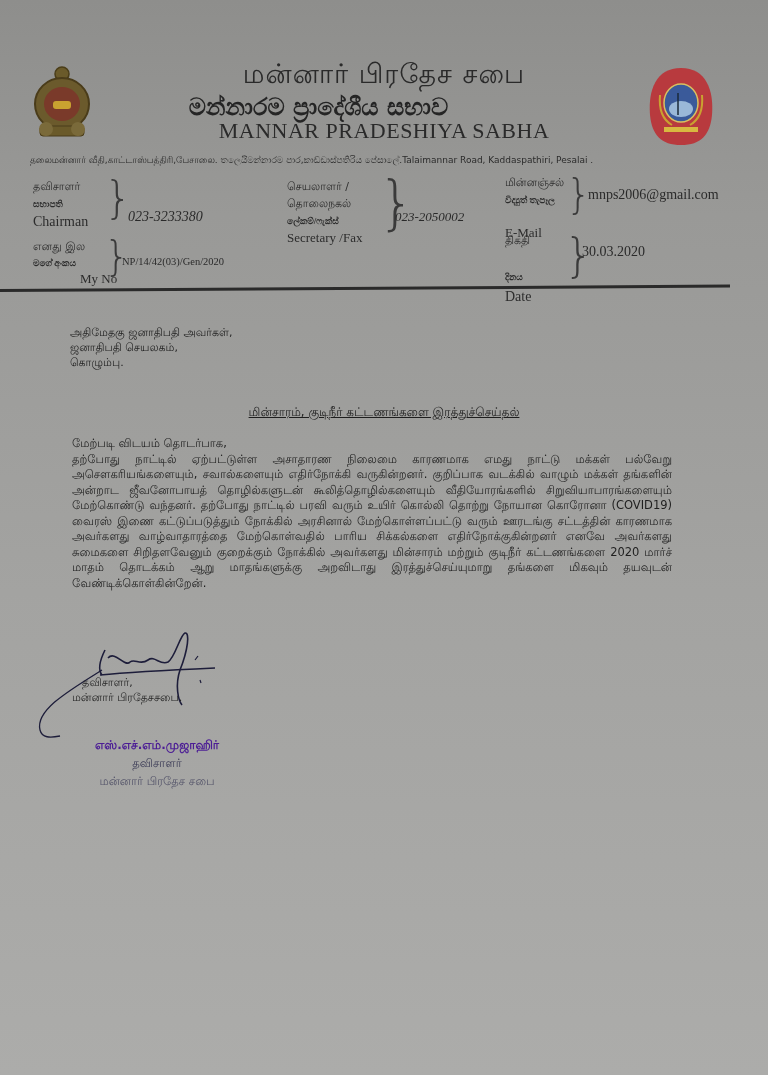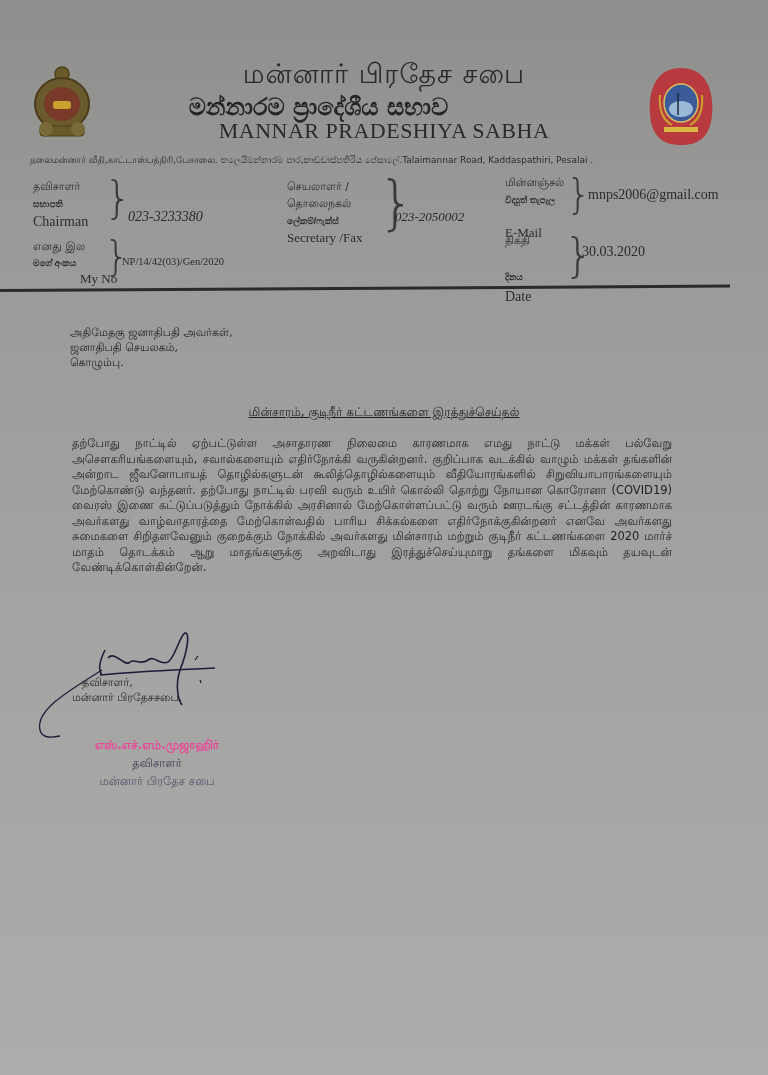--- a/index.html
+++ b/index.html
@@ -11,34 +11,34 @@
   }
   .abs { position:absolute; }
   .title-ta { left:0; width:768px; top:58px; text-align:center; font-family:"DejaVu Sans", sans-serif; font-size:27px; color:#2a2a2a; letter-spacing:1px; }
   .title-si { left:0; width:637px; top:93px; text-align:center; font-family:"DejaVu Sans", sans-serif; font-size:24px; font-weight:bold; color:#252525; }
   .title-en { left:0; width:768px; top:118px; text-align:center; font-family:"Liberation Serif", serif; font-size:22px; font-weight:normal; color:#2a2a2a; letter-spacing:0.5px; }
   .address { left:30px; top:155px; font-size:9px; color:#2b2b2b; font-family:"DejaVu Sans", sans-serif; white-space:nowrap; }
   .emblem-left { left:30px; top:64px; width:64px; height:76px; }
   .emblem-right { left:646px; top:65px; width:70px; height:84px; }
   .lbl { font-size:13px; line-height:14px; color:#2c2c2c; }
   .lbl .ta { font-family:"DejaVu Sans", sans-serif; font-size:11px; }
-  .lbl .si { font-family:Liberation Sans, sans-serif; font-size:9px; font-weight:bold; }
+  .lbl .si { font-family:Liberation Serif, serif; font-size:9px; font-weight:bold; }
   .brace { font-family:"DejaVu Sans", sans-serif; color:#3a3a3a; font-weight:200; }
   .val { font-size:14px; color:#2a2a2a; }
   .val.it { font-style:italic; }
   .rule { left:0; top:289px; width:730px; height:3px; background:#2a2a2a; transform:rotate(-0.35deg); transform-origin:left center; }
   .addressee { left:70px; top:325px; font-family:"DejaVu Sans", sans-serif; font-size:11px; line-height:15px; color:#1f1f1f; }
   .subject { left:0; width:768px; top:402px; text-align:center; }
   .subject span { font-family:"DejaVu Sans", sans-serif; font-size:12px; text-decoration:underline; color:#1e1e1e;margin-top:44px; }
   .body-text { left:72px; top:436px; width:600px; font-family:"DejaVu Sans", sans-serif; font-size:11.5px; line-height:15.5px; color:#1f1f1f; text-align:justify; }
   .body-text p { margin:0; }
   .sign-block { left:72px; top:675px; font-family:"DejaVu Sans", sans-serif; font-size:11px; line-height:15px; color:#262626; }
   .sig-svg { left:30px; top:630px; width:200px; height:110px; }
   .stamp { left:62px; top:738px; text-align:center; width:190px; font-family:"DejaVu Sans", sans-serif; }
-  .stamp .name { font-size:12px; font-weight:bold; color:#ec4899; }
+  .stamp .name { font-size:12px; font-weight:bold; color:#4c1d95; }
   .stamp .role { font-size:11.5px; color:#3a3a55; margin-top:3px; }
   .stamp .org { font-size:11.5px; color:#55556a; margin-top:3px; }
 </style>
 </head>
 <body>
 
 <svg class="abs emblem-left" viewBox="0 0 64 76">
   <circle cx="32" cy="10" r="7" fill="#6a5a2a" stroke="#4a3d18" stroke-width="1.5"></circle>
   <ellipse cx="32" cy="40" rx="27" ry="26" fill="#6b5a2c" stroke="#4a3c1a" stroke-width="2"></ellipse>
   <ellipse cx="32" cy="40" rx="18" ry="17" fill="#7a3a2a"></ellipse>
@@ -109,20 +109,21 @@
   <div>அதிமேதகு ஜனாதிபதி அவர்கள்,</div>
   <div>ஜனாதிபதி செயலகம்,</div>
   <div>கொழும்பு.</div>
 </div>
 
 <div class="abs subject">
   <span>மின்சாரம், குடிநீர் கட்டணங்களை இரத்துச்செய்தல்</span>
 </div>
 
 <div class="abs body-text">
+  <p>மேற்படி விடயம் தொடர்பாக,</p>
   <p>தற்போது நாட்டில் ஏற்பட்டுள்ள அசாதாரண நிலைமை காரணமாக எமது நாட்டு மக்கள் பல்வேறு அசௌகரியங்களையும், சவால்களையும் எதிர்நோக்கி வருகின்றனர். குறிப்பாக வடக்கில் வாழும் மக்கள் தங்களின் அன்றாட ஜீவனோபாயத் தொழில்களுடன் கூலித்தொழில்களையும் வீதியோரங்களில் சிறுவியாபாரங்களையும் மேற்கொண்டு வந்தனர். தற்போது நாட்டில் பரவி வரும் உயிர் கொல்லி தொற்று நோயான கொரோனா (COVID19) வைரஸ் இணை கட்டுப்படுத்தும் நோக்கில் அரசினால் மேற்கொள்ளப்பட்டு வரும் ஊரடங்கு சட்டத்தின் காரணமாக அவர்களது வாழ்வாதாரத்தை மேற்கொள்வதில் பாரிய சிக்கல்களை எதிர்நோக்குகின்றனர் எனவே அவர்களது சுமைகளை சிறிதளவேனும் குறைக்கும் நோக்கில் அவர்களது மின்சாரம் மற்றும் குடிநீர் கட்டணங்களை 2020 மார்ச் மாதம் தொடக்கம் ஆறு மாதங்களுக்கு அறவிடாது இரத்துச்செய்யுமாறு தங்களை மிகவும் தயவுடன் வேண்டிக்கொள்கின்றேன்.</p>
 </div>
 
 <svg class="abs sig-svg" viewBox="0 0 200 110">
   <path d="M75 20 C70 30 68 40 72 45 M78 28 C85 20 95 38 100 32 C105 28 110 36 118 30 C125 25 130 36 138 32 C145 28 150 5 155 3 C160 2 158 20 150 40 C145 55 148 70 152 75" stroke="#1d1d3a" stroke-width="1.6" fill="none"></path>
   <path d="M70 45 C100 42 140 40 185 38" stroke="#1d1d3a" stroke-width="1.3" fill="none"></path>
   <path d="M72 40 C40 60 5 80 10 100 C12 108 20 108 30 106" stroke="#1d1d3a" stroke-width="1.3" fill="none"></path>
   <path d="M165 30 l3 -4 M170 50 l1 3" stroke="#1d1d3a" stroke-width="1.2" fill="none"></path>
 </svg>
 <div class="abs sign-block">

